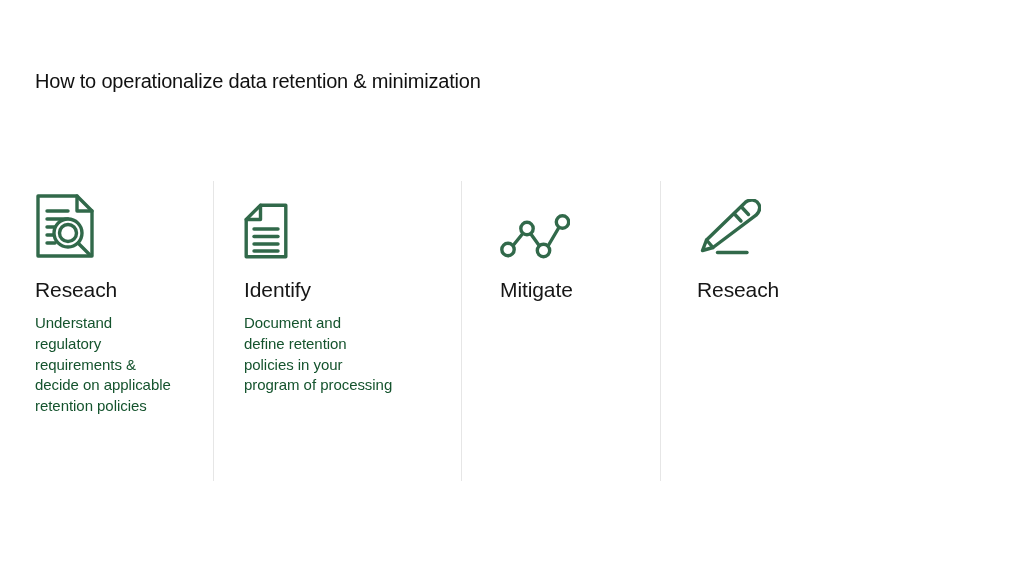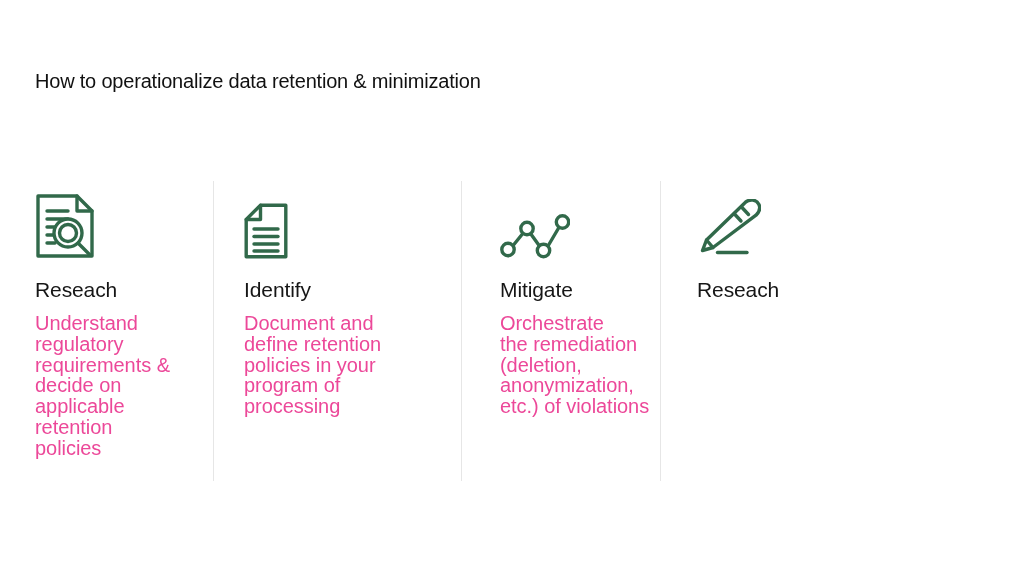--- a/index.html
+++ b/index.html
@@ -84,23 +84,23 @@
     margin-top: 18px;
     font-size: 21px;
     font-weight: 400;
     line-height: 26px;
     color: #161616;
     letter-spacing: -0.1px;
   }
 
   .col-body {
     margin-top: 10px;
-    font-size: 20px;
+    font-size: 15px;
     line-height: 20.8px;
-    color: #ec4899;
+    color: #14532d;
     white-space: pre-line;
     letter-spacing: -0.05px;
   }
 </style>
 </head>
 <body>
 
 <div class="slide">
 
   <h1 class="slide-title">How to operationalize data retention &amp; minimization</h1>
@@ -157,25 +157,20 @@
           <path d="M13.5 32 L24 19"></path>
           <path d="M30.5 20.5 L39.5 33"></path>
           <path d="M48 33 L59.5 13.5"></path>
           <circle cx="8" cy="36.5" r="6.2" fill="#ffffff"></circle>
           <circle cx="27" cy="15.5" r="6.2" fill="#ffffff"></circle>
           <circle cx="43.5" cy="37.5" r="6.2" fill="#ffffff"></circle>
           <circle cx="62.5" cy="9" r="6.2" fill="#ffffff"></circle>
         </svg>
       </div>
       <div class="col-heading">Mitigate</div>
-      <div class="col-body">Orchestrate
-the remediation
-(deletion,
-anonymization,
- etc.) of violations</div>
     </div>
 
     <div class="col c4">
       <span class="col-divider"></span>
       <div class="icon-wrap">
         <svg width="64" height="60" viewBox="0 0 64 60" fill="none" stroke="#31694A" stroke-width="3.4" stroke-linecap="round" stroke-linejoin="round">
           <path d="M48.5 3.2 C53 -0.4 59.5 0.6 61.8 5.2 C63.8 9.2 62.3 13 59 16.2 L16 48.5 L5.5 51.5 L9.5 41 Z"></path>
           <path d="M9.5 41 L16 48.5"></path>
           <path d="M45 8.5 L51.5 15.5"></path>
           <path d="M37.5 15 L44 22"></path>

